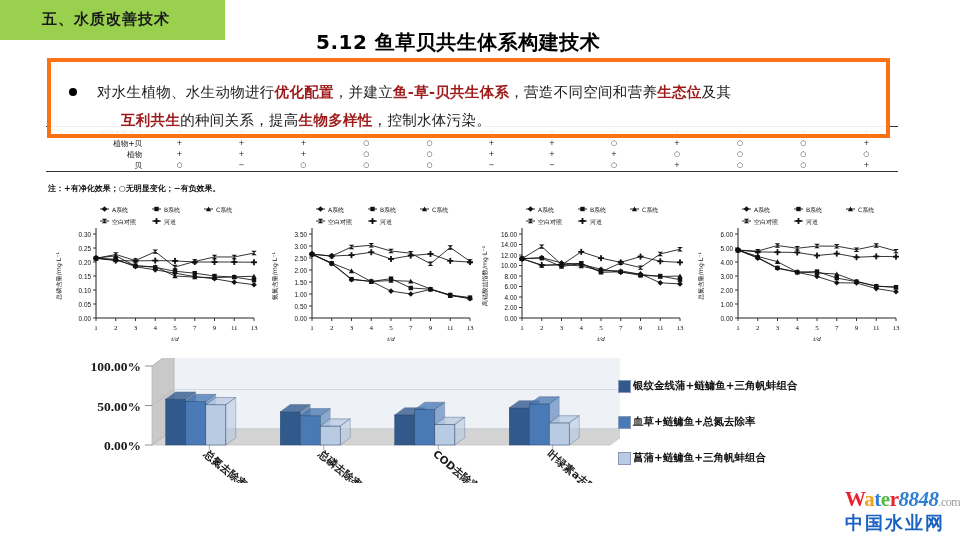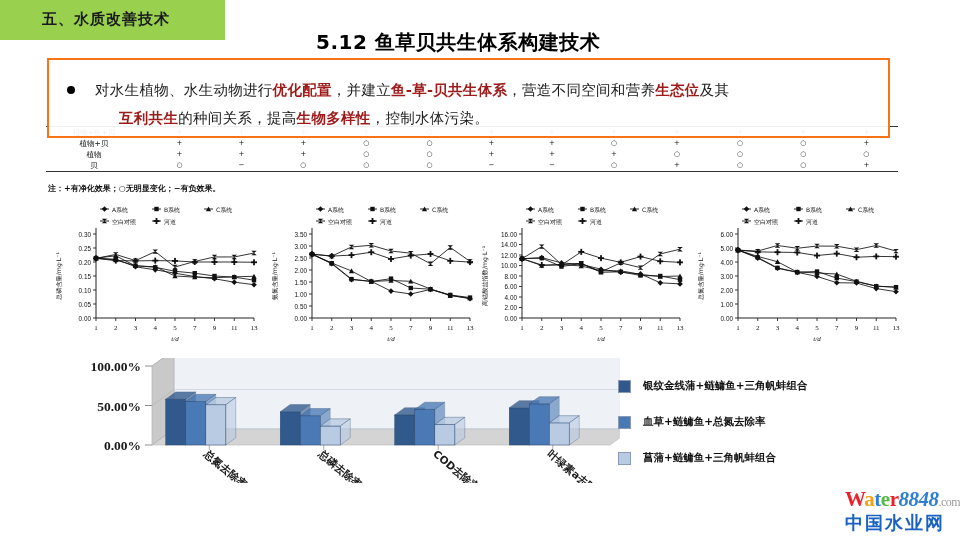--- a/index.html
+++ b/index.html
@@ -26,59 +26,59 @@
   .slide-title{
     position:absolute;left:316px;top:29px;
     font-size:20px;font-weight:bold;color:#000;
     white-space:nowrap;letter-spacing:.5px;
     font-family:"DejaVu Sans","Liberation Sans",sans-serif;
   }
 
   
   .textbox{
     position:absolute;left:47px;top:58px;width:843px;height:80px;
-    border:2px solid #f97316;background:rgba(255,255,255,0.93);
+    border:4px solid #f97316;background:rgba(255,255,255,0.93);
     box-sizing:border-box;z-index:6;
   }
   .bullet-dot{
     position:absolute;left:18px;top:26px;width:8px;height:8px;
     border-radius:50%;background:#000;
   }
   .tb-line{
     position:absolute;font-size:14.5px;color:#1a1a1a;white-space:nowrap;
     font-family:"DejaVu Sans","Liberation Sans",sans-serif;letter-spacing:.3px;
   }
   .tb-l1{left:46px;top:21px;}
   .tb-l2{left:70px;top:49px;text-align:center;}
   .hl{color:#9e1b1b;font-weight:bold;}
 
   
   .tbl-wrap{position:absolute;left:46px;top:126px;width:852px;height:66px;z-index:2;}
   .tbl{width:100%;border-collapse:collapse;font-size:7px;color:#111;
        font-family:"DejaVu Sans","Liberation Sans",sans-serif;}
   .tbl td{text-align:center;padding:0;height:11px;line-height:11px;}
-  .tbl td.rowlab{padding-right:6px;width:96px;font-size:7.5px;white-space:nowrap;}
+  .tbl td.rowlab{text-align:right;padding-right:6px;width:96px;font-size:7.5px;white-space:nowrap;}
   .tbl tr.top td{border-top:1.2px solid #333;}
   .tbl tr.last td{border-bottom:1.2px solid #333;}
   .tbl-note{
     position:absolute;left:48px;top:183px;font-size:8px;color:#111;
     font-family:"DejaVu Sans","Liberation Sans",sans-serif;white-space:nowrap;font-weight:bold;
   }
 
   
   .charts-row{position:absolute;left:46px;top:200px;width:868px;height:150px;}
   .lchart{position:absolute;top:0;width:212px;height:150px;background:#fff;}
   .lchart.c0{left:4px;} .lchart.c1{left:220px;}
   .lchart.c2{left:430px;} .lchart.c3{left:646px;}
   .lchart svg{display:block;}
 
   
   .barchart{position:absolute;left:60px;top:358px;width:560px;height:125px;}
   .bar-legend{position:absolute;left:618px;top:375px;width:330px;height:105px;}
-  .leg-row{position:absolute;left:0;display:flex;align-items:center;gap:12px;}
+  .leg-row{position:absolute;left:0;display:flex;align-items:center;gap:2px;}
   .leg-sw{width:11px;height:11px;display:inline-block;border:1px solid #8a9ab5;}
   .leg-tx{font-size:10.5px;color:#111;font-weight:bold;white-space:nowrap;
           font-family:"DejaVu Sans","Liberation Sans",sans-serif;}
   .leg-r0{top:4px;} .leg-r1{top:40px;} .leg-r2{top:76px;}
 
   
   .wm{position:absolute;left:845px;top:489px;width:110px;height:45px;}
   .wm-top{font-size:21px;font-weight:bold;font-style:italic;line-height:21px;
           font-family:"Liberation Serif","DejaVu Serif",serif;letter-spacing:-0.5px;}
   .wm-top span{font-style:normal;}

